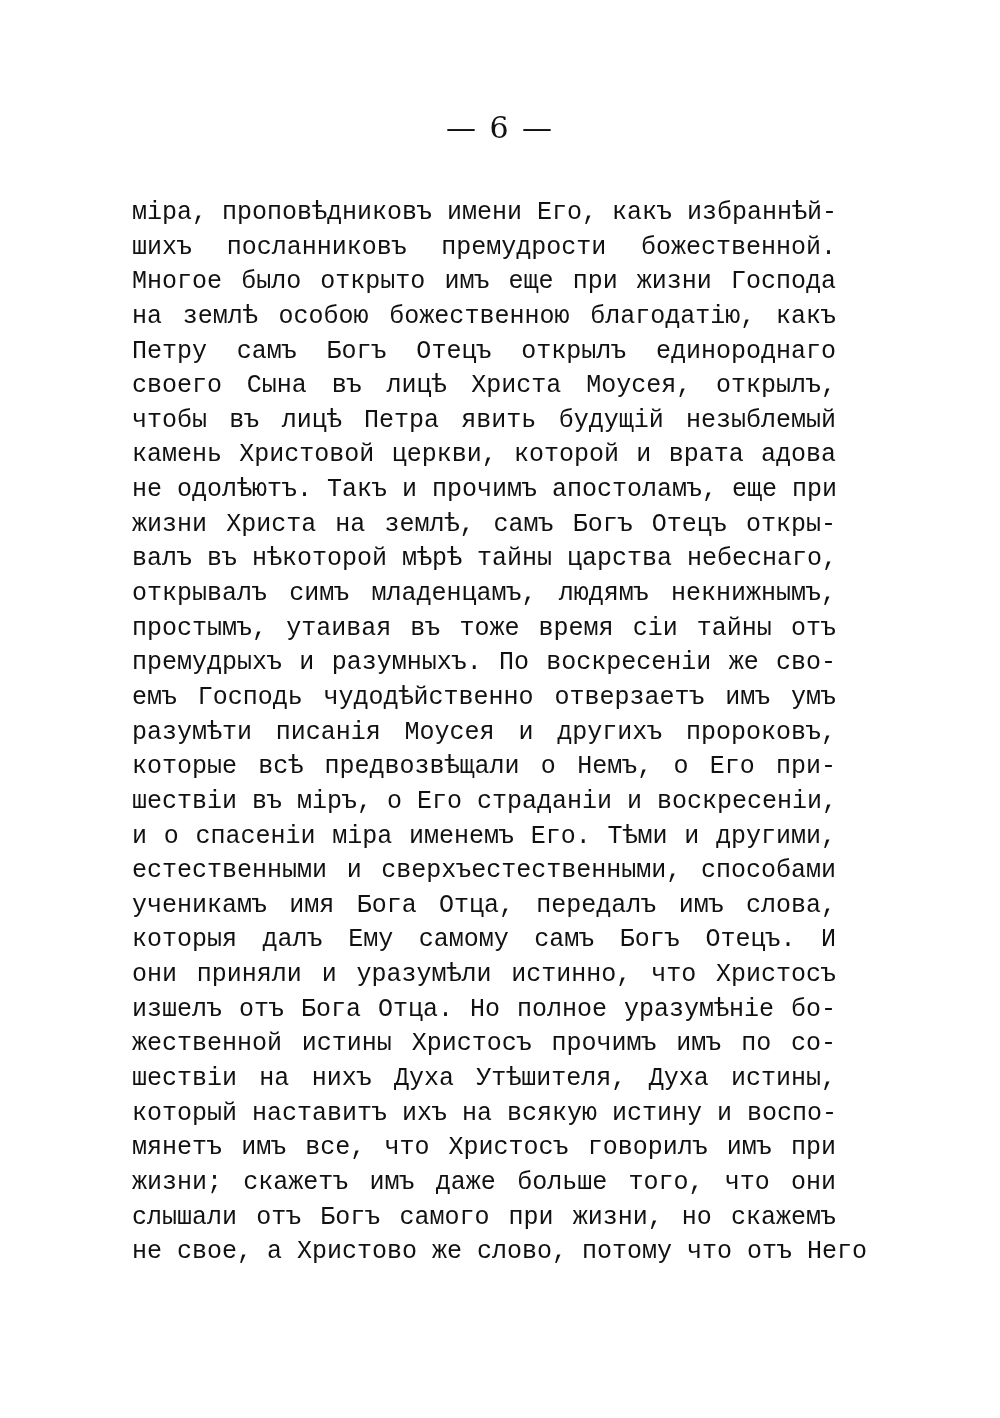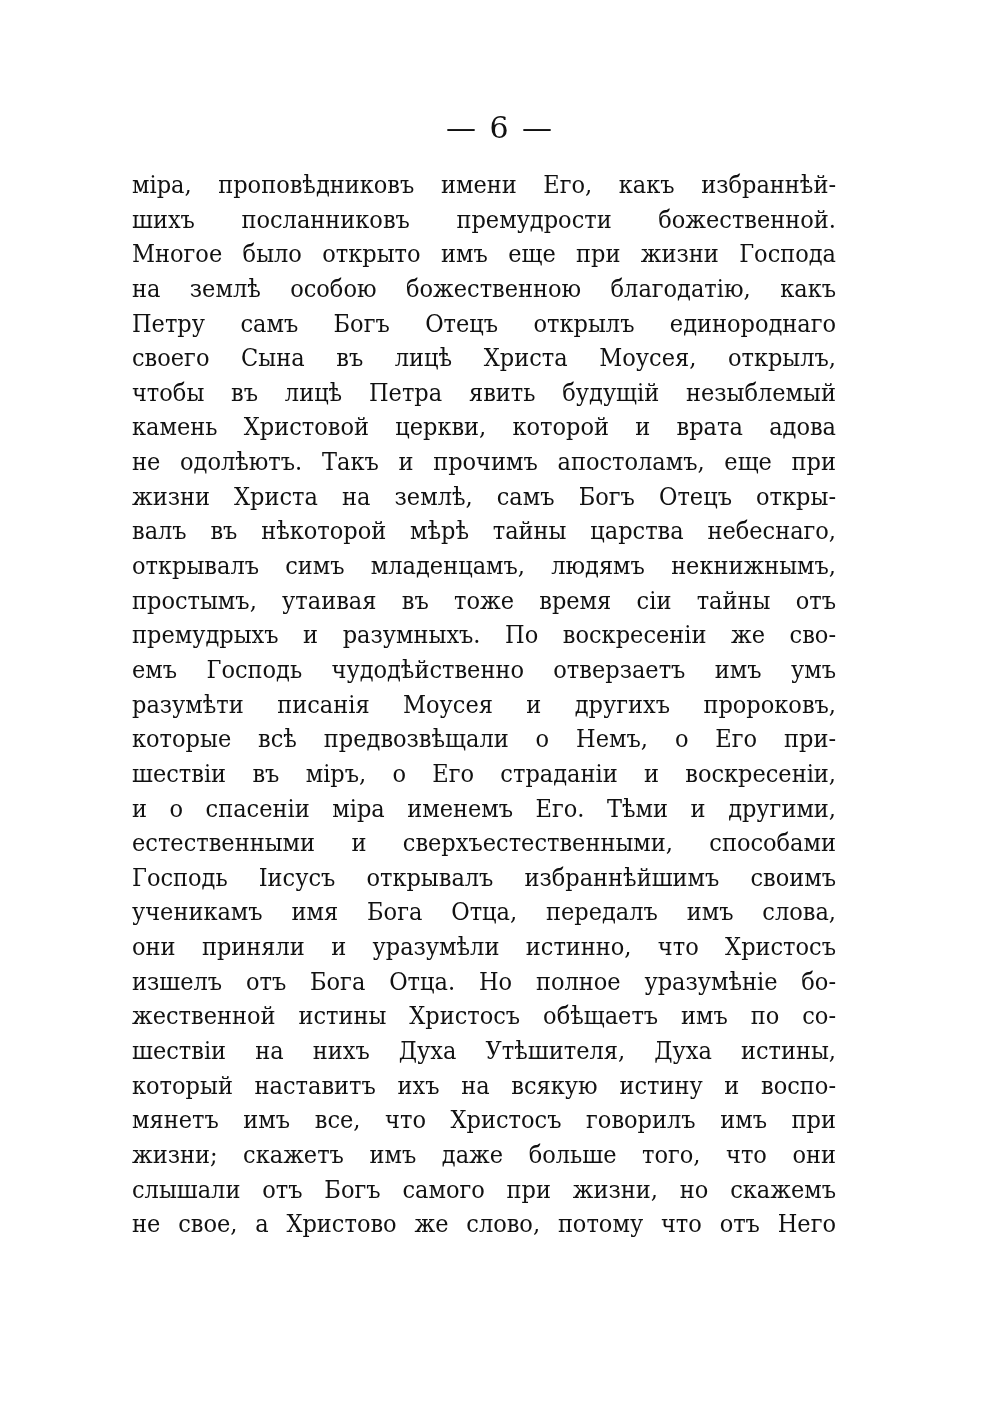--- a/index.html
+++ b/index.html
@@ -20,23 +20,24 @@
     top: 108px;
     left: 0;
     width: 1000px;
     text-align: center;
     font-size: 30px;
     line-height: 40px;
     letter-spacing: 2px;
   }
   .body-text {
     position: absolute;
-    top: 168px;
+    top: 196px;
     left: 132px;
     width: 704px;
+    font-family: Liberation Mono, monospace;
   }
   .line {
     display: block;
     height: 34.65px;
     line-height: 34.65px;
     font-size: 25px;
     white-space: nowrap;
     text-align: justify;
     text-align-last: justify;
     font-stretch: condensed;
@@ -65,24 +66,24 @@
   <span class="line">валъ въ нѣкоторой мѣрѣ тайны царства небеснаго,</span>
   <span class="line">открывалъ симъ младенцамъ, людямъ некнижнымъ,</span>
   <span class="line">простымъ, утаивая въ тоже время сіи тайны отъ</span>
   <span class="line">премудрыхъ и разумныхъ. По воскресеніи же сво-</span>
   <span class="line">емъ Господь чудодѣйственно отверзаетъ имъ умъ</span>
   <span class="line">разумѣти писанія Моусея и другихъ пророковъ,</span>
   <span class="line">которые всѣ предвозвѣщали о Немъ, о Его при-</span>
   <span class="line">шествіи въ міръ, о Его страданіи и воскресеніи,</span>
   <span class="line">и о спасеніи міра именемъ Его. Тѣми и другими,</span>
   <span class="line">естественными и сверхъестественными, способами</span>
-  <span class="line">Господь Іисусъ открывалъ избраннѣйшимъ своимъ</span>
   <span class="line">ученикамъ имя Бога Отца, передалъ имъ слова,</span>
+  <span class="line">которыя далъ Ему самому самъ Богъ Отецъ. И</span>
   <span class="line">они приняли и уразумѣли истинно, что Христосъ</span>
   <span class="line">изшелъ отъ Бога Отца. Но полное уразумѣніе бо-</span>
-  <span class="line">жественной истины Христосъ обѣщаетъ имъ по со-</span>
+  <span class="line">жественной истины Христосъ прочимъ имъ по со-</span>
   <span class="line">шествіи на нихъ Духа Утѣшителя, Духа истины,</span>
   <span class="line">который наставитъ ихъ на всякую истину и воспо-</span>
   <span class="line">мянетъ имъ все, что Христосъ говорилъ имъ при</span>
   <span class="line">жизни; скажетъ имъ даже больше того, что они</span>
   <span class="line">слышали отъ Богъ самого при жизни, но скажемъ</span>
   <span class="line last">не свое, а Христово же слово, потому что отъ Него</span>
 </div>
 
 </body></html>

